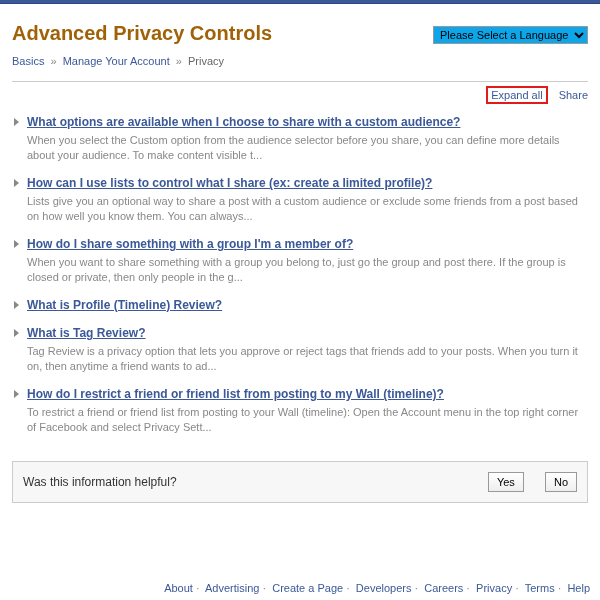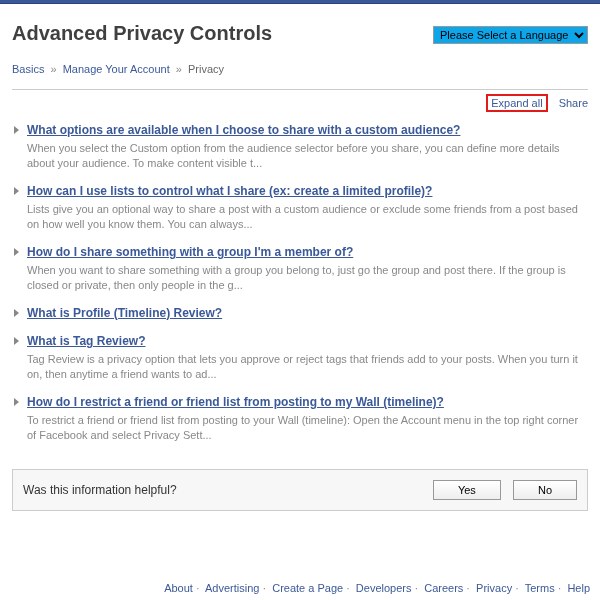--- a/index.html
+++ b/index.html
@@ -22,22 +22,22 @@
     padding: 18px 12px 0 12px;
   }
   .header-row {
     display: flex;
     justify-content: space-between;
     align-items: flex-start;
   }
   .title {
     font-size: 20px;
     font-weight: bold;
-    color: #404040;
-    margin-bottom: 18px;
+    color: #a16207;
+    margin-bottom: 10px;
   }
   .breadcrumb {
     font-size: 11px;
     color: #3b5998;
     margin-top: 4px;
   }
   .breadcrumb a { color: #3b5998; text-decoration: none; }
   .breadcrumb span.sep { color: #888; margin: 0 3px; }
   .breadcrumb .current { color: #666; }
   .lang-select {
@@ -106,25 +106,25 @@
     justify-content: space-between;
     align-items: center;
   }
   .feedback-box .q {
     font-size: 12px;
     color: #333;
     text-align: center;
   }
   .fb-btn {
     font-size: 11px;
-    padding: 3px 24px;
+    padding: 3px 8px;
     border: 1px solid #999;
     background: linear-gradient(#fff,#eee);
     cursor: pointer;
-    margin-left: 9px;
+    margin-left: 18px;
   }
   .footer {
     position: absolute;
     bottom: 6px;
     right: 10px;
     font-size: 11px;
     color: #3b5998;
     margin-top: 24px;
   }
   .footer a { color: #3b5998; text-decoration: none; }

